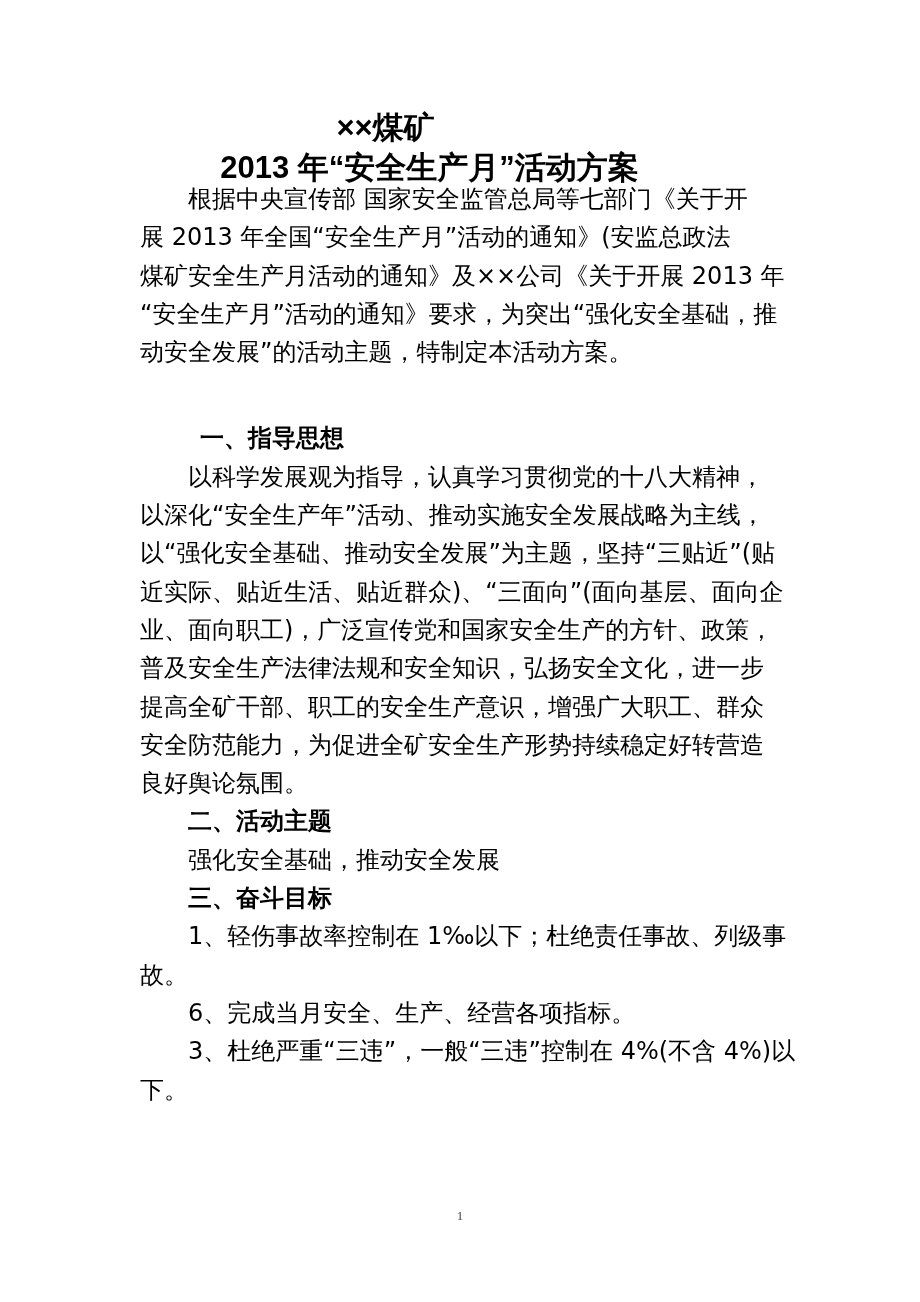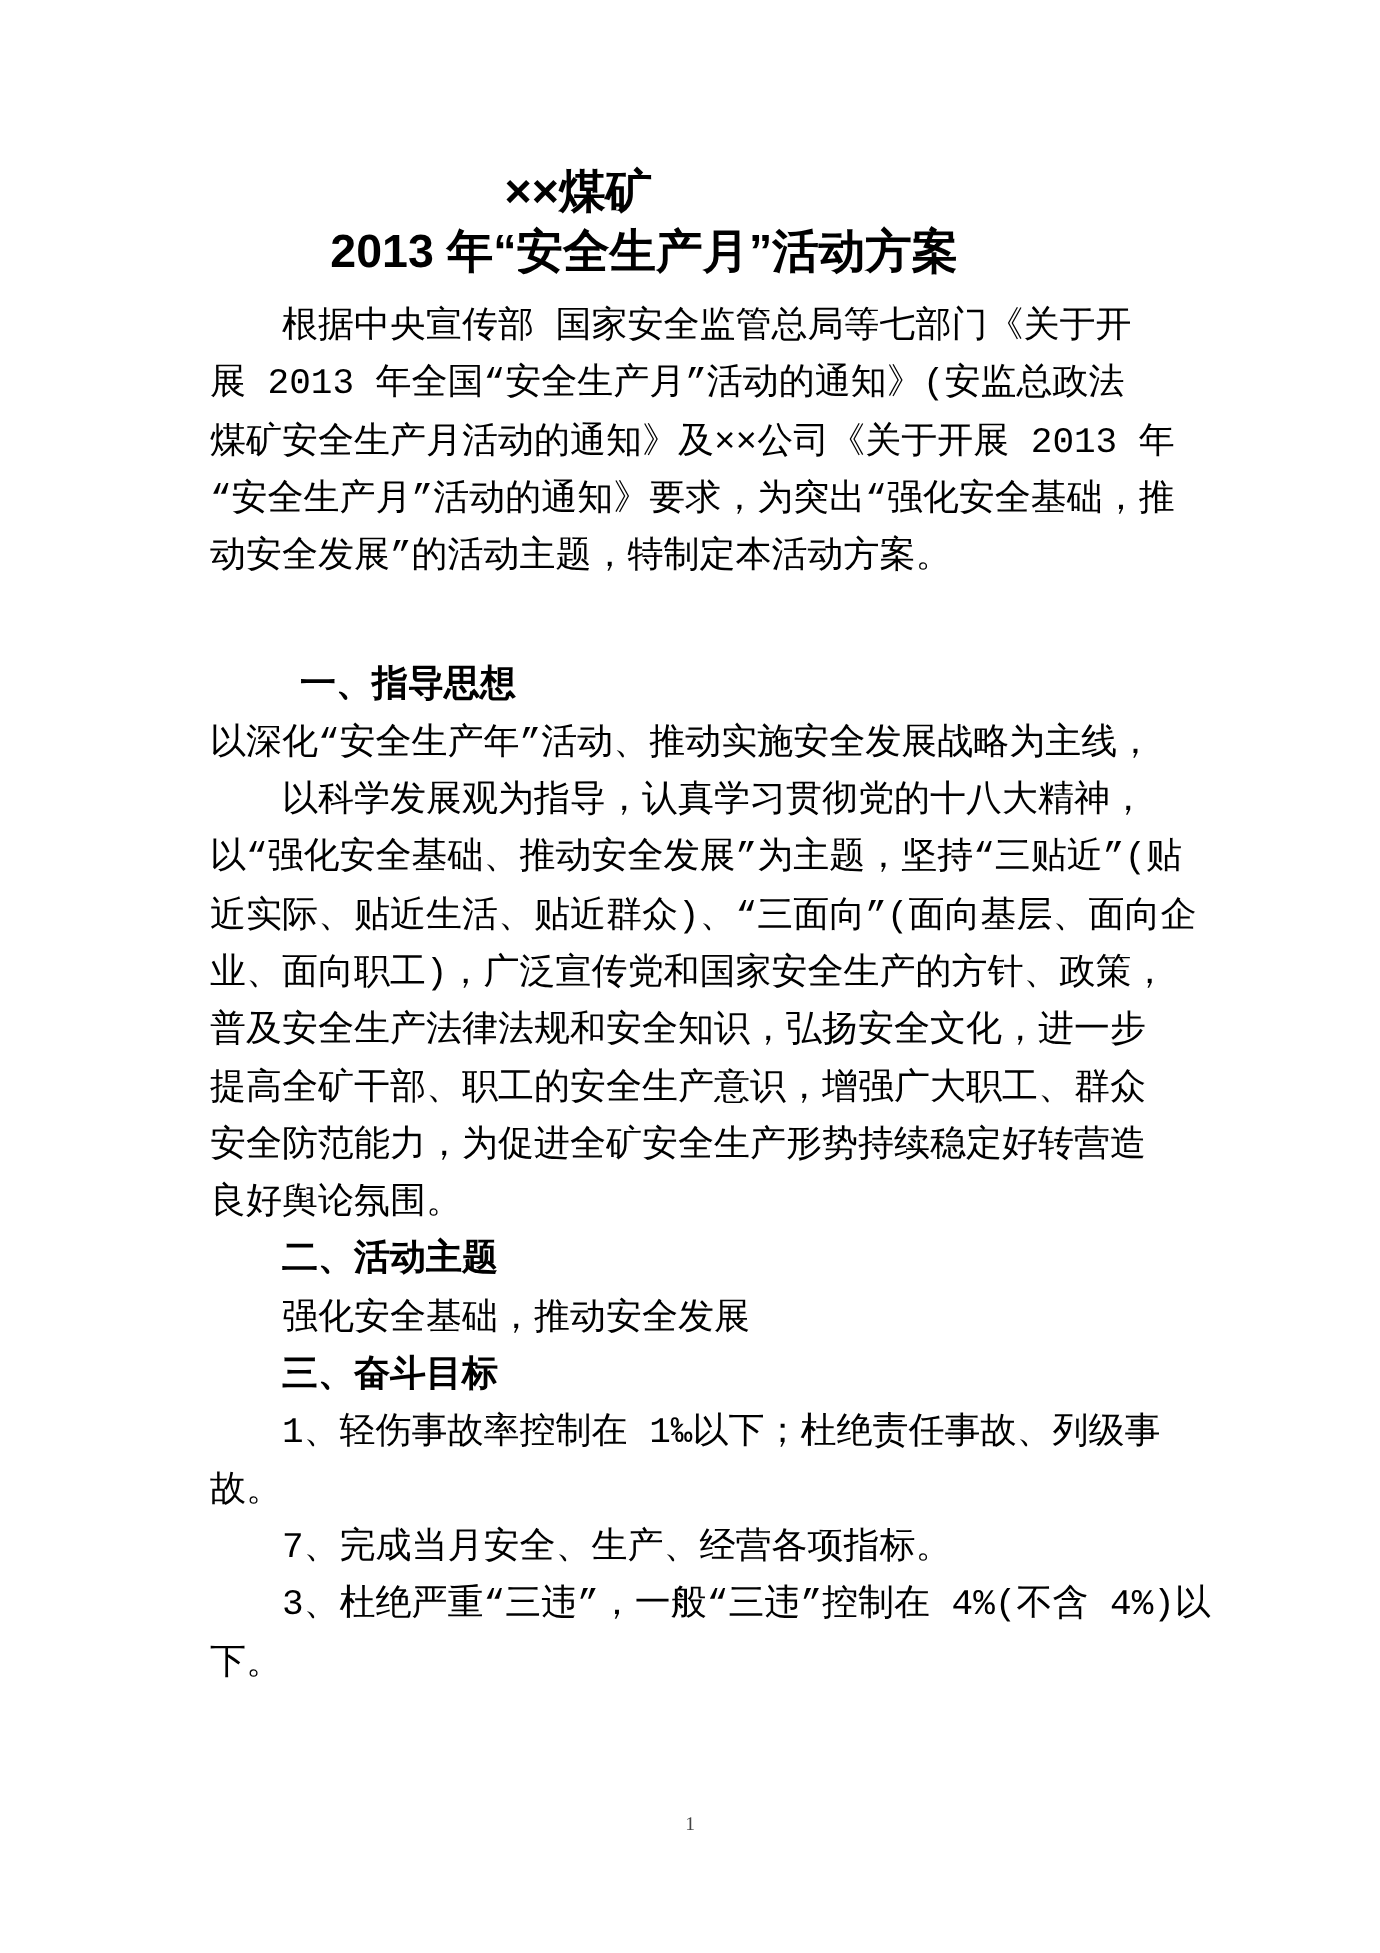--- a/index.html
+++ b/index.html
@@ -3,21 +3,21 @@
 <meta charset="utf-8">
 <style>
   html, body { margin: 0; padding: 0; background: #ffffff; }
   body { width: 920px; height: 1302px; position: relative; overflow: hidden;
          font-family: "DejaVu Sans", "Liberation Sans", sans-serif; color: #000; }
   .page { position: absolute; left: 0; top: 0; width: 920px; height: 1302px; }
   .title1, .title2 { position: absolute; left: 0; width: 771px; text-align: center;
          font-weight: bold; font-family: "Liberation Sans", "DejaVu Sans", sans-serif; }
   .title1 { top: 108px; font-size: 31px; line-height: 40px; }
   .title2 { top: 146px; font-size: 31px; line-height: 44px; padding-left: 44px; }
-  .body { position: absolute; left: 140px; width: 640px; top: 200px; font-family: Liberation Mono, monospace; }
+  .body { position: absolute; left: 140px; width: 640px; top: 180px; }
   .line { height: 38.3px; line-height: 38.3px; font-size: 24px; white-space: nowrap;
           letter-spacing: 0px; overflow: visible; }
   .indent { padding-left: 48px; }
   .h-indent { padding-left: 60px; margin-top: 48px; }
   .h2-indent { padding-left: 48px; }
   .heading { font-weight: bold; }
   .footer { position: absolute; top: 1208px; left: 0; width: 920px; text-align: center;
             font-family: "Liberation Serif", serif; font-size: 13px; color: #444; }
 </style>
 </head>
@@ -31,41 +31,41 @@
     <div>
       <div class="line indent">根据中央宣传部 国家安全监管总局等七部门《关于开</div>
       <div class="line">展 2013 年全国“安全生产月”活动的通知》(安监总政法</div>
       <div class="line">煤矿安全生产月活动的通知》及××公司《关于开展 2013 年</div>
       <div class="line">“安全生产月”活动的通知》要求，为突出“强化安全基础，推</div>
       <div class="line">动安全发展”的活动主题，特制定本活动方案。</div>
     </div>
 
     <div class="line h-indent heading">一、指导思想</div>
     <div>
+      <div class="line indent">以科学发展观为指导，认真学习贯彻党的十八大精神，</div>
       <div class="line">以深化“安全生产年”活动、推动实施安全发展战略为主线，</div>
-      <div class="line indent">以科学发展观为指导，认真学习贯彻党的十八大精神，</div>
       <div class="line">以“强化安全基础、推动安全发展”为主题，坚持“三贴近”(贴</div>
       <div class="line">近实际、贴近生活、贴近群众)、“三面向”(面向基层、面向企</div>
       <div class="line">业、面向职工)，广泛宣传党和国家安全生产的方针、政策，</div>
       <div class="line">普及安全生产法律法规和安全知识，弘扬安全文化，进一步</div>
       <div class="line">提高全矿干部、职工的安全生产意识，增强广大职工、群众</div>
       <div class="line">安全防范能力，为促进全矿安全生产形势持续稳定好转营造</div>
       <div class="line">良好舆论氛围。</div>
     </div>
 
     <div class="line h2-indent heading">二、活动主题</div>
     <div class="line indent">强化安全基础，推动安全发展</div>
 
     <div class="line h2-indent heading">三、奋斗目标</div>
     <div>
       <div class="line indent">1、轻伤事故率控制在 1‰以下；杜绝责任事故、列级事</div>
       <div class="line">故。</div>
     </div>
     <div>
-      <div class="line indent">7、完成当月安全、生产、经营各项指标。</div>
+      <div class="line indent">6、完成当月安全、生产、经营各项指标。</div>
     </div>
     <div>
       <div class="line indent">3、杜绝严重“三违”，一般“三违”控制在 4%(不含 4%)以</div>
       <div class="line">下。</div>
     </div>
   </div>
 
   <div class="footer">1</div>
 </div>
 

